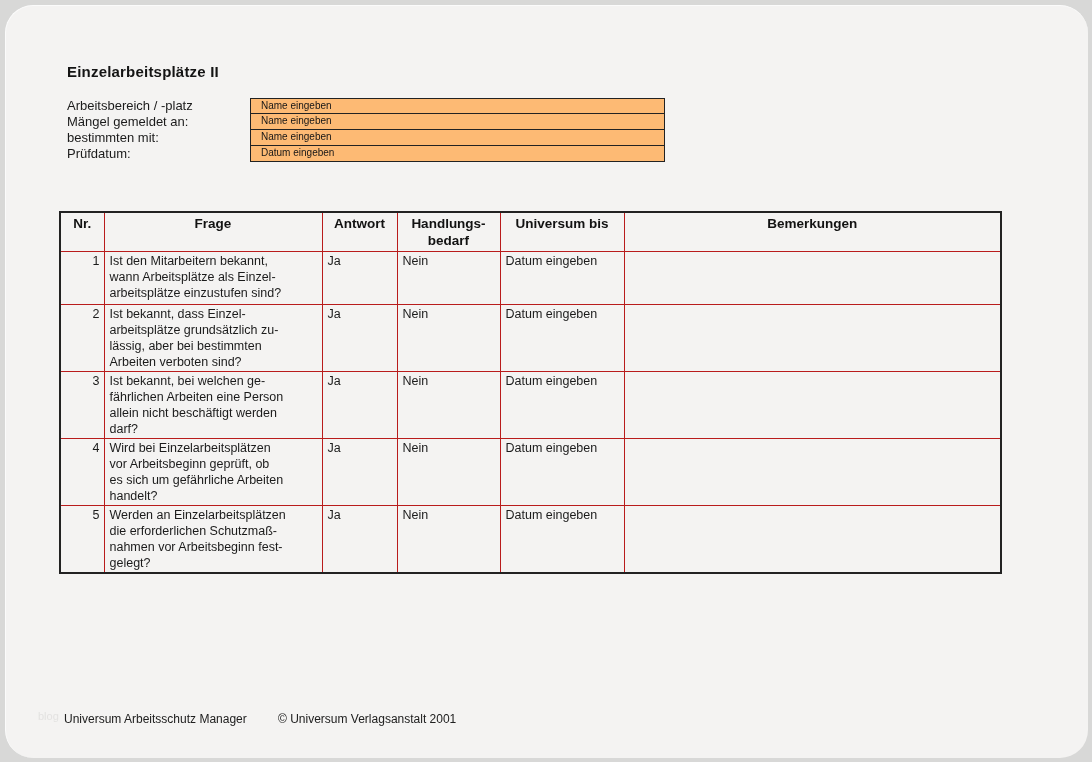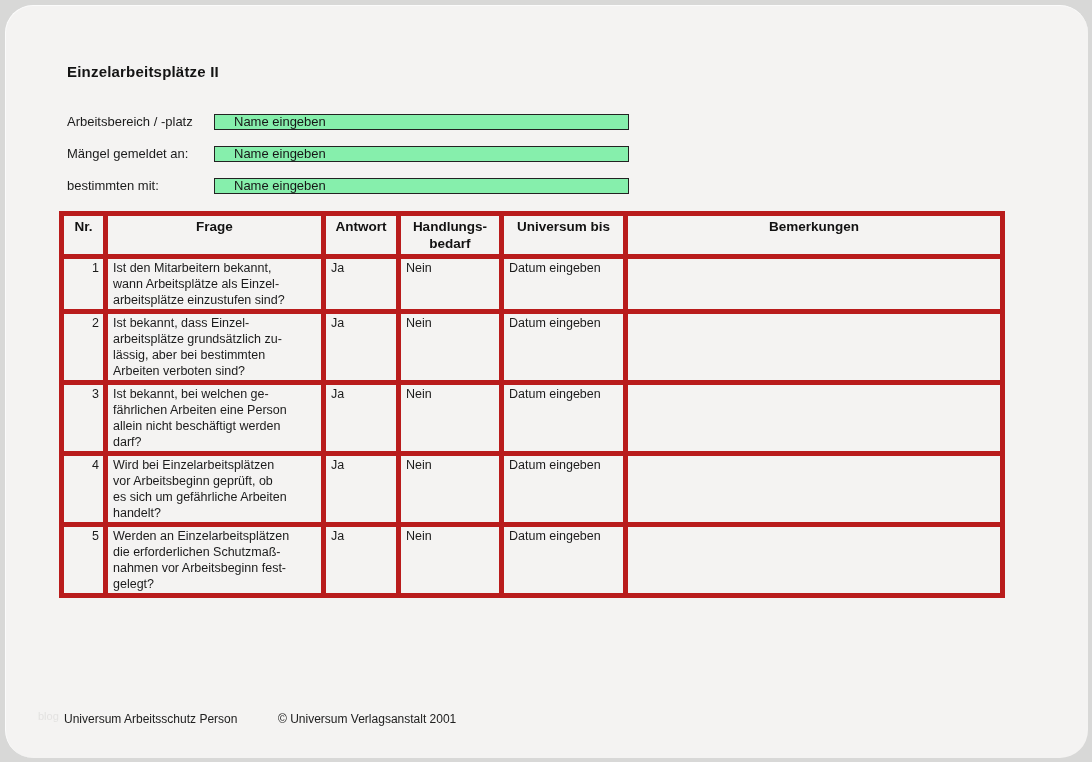--- a/index.html
+++ b/index.html
@@ -18,40 +18,40 @@
     color: #1e1e1e;
     border-radius: 28px;
   }
   .doc-title {
     position: absolute; left: 61px; top: 57px;
     font-size: 15px; font-weight: bold; color: #141414;
     letter-spacing: 0.2px;
   }
   
   .head-form { position: absolute; left: 61px; top: 92px; }
-  .form-row { display: flex; align-items: flex-end; height: 32px; }
+  .form-row { display: flex; align-items: flex-start; height: 16px; gap: 36px; }
   .form-row + .form-row .form-box { margin-top: -1px; }
   .form-label {
     width: 147px; font-size: 13px; line-height: 16px; color: #1b1b1b;
     white-space: nowrap;
   }
   .form-box {
     width: 415px; border: 1px solid #222;
-    font-size: 13px; line-height: 14.5px; padding-left: 19px;
-    background: #86efac; color: #161616;
+    font-size: 10px; line-height: 14.5px; padding-left: 10px;
+    background: #fdba74; color: #161616;
   }
   
   table.checklist {
     position: absolute; left: 53px; top: 205px;
     border-collapse: collapse; table-layout: fixed;
     width: 941px;
     border: 2px solid #222;
   }
   table.checklist th, table.checklist td {
-    border: 5px solid #b91c1c;
+    border: 1px solid #b91c1c;
     vertical-align: top;
     white-space: pre-line;
   }
   table.checklist th {
     font-size: 13.5px; font-weight: bold; text-align: center;
     line-height: 17px; padding: 2px 2px; height: 36px; color: #121212;
   }
   table.checklist td {
     font-size: 12.5px; line-height: 16px; padding: 1px 4px 1px 5px;
     color: #1b1b1b;
@@ -77,20 +77,24 @@
       <div class="form-label">Arbeitsbereich / -platz</div>
       <div class="form-box">Name eingeben</div>
     </div>
     <div class="form-row">
       <div class="form-label">Mängel gemeldet an:</div>
       <div class="form-box">Name eingeben</div>
     </div>
     <div class="form-row">
       <div class="form-label">bestimmten mit:</div>
       <div class="form-box">Name eingeben</div>
+    </div>
+    <div class="form-row">
+      <div class="form-label">Prüfdatum:</div>
+      <div class="form-box">Datum eingeben</div>
     </div>
   </div>
 
   <table class="checklist">
     <colgroup>
       <col style="width:44px">
         <col style="width:218px">
         <col style="width:75px">
       <col style="width:103px">
         <col style="width:124px">
@@ -159,16 +163,16 @@
 gelegt?</td>
         <td>Ja</td>
         <td>Nein</td>
         <td class="due">Datum eingeben</td>
         <td></td>
       </tr>
     </tbody>
   </table>
 
   <span class="watermark">blog</span>
-  <span class="footer-app">Universum Arbeitsschutz Person</span>
+  <span class="footer-app">Universum Arbeitsschutz Manager</span>
   <span class="footer-copy">© Universum Verlagsanstalt 2001</span>
 
 </div>
 
 </body></html>

